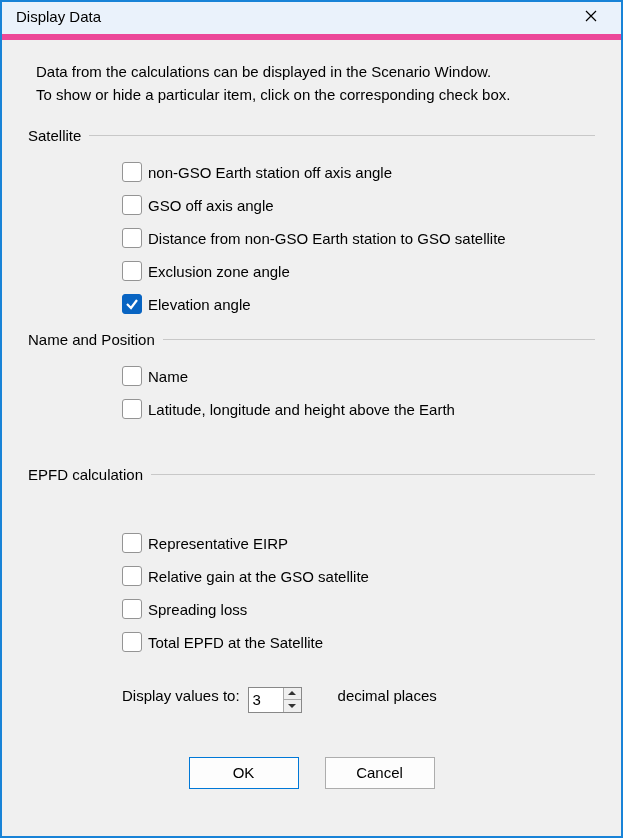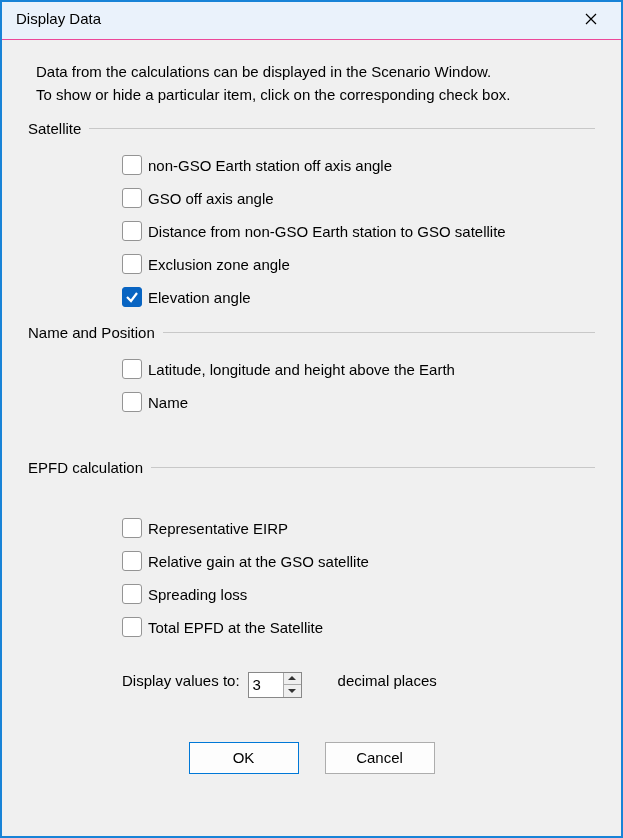--- a/index.html
+++ b/index.html
@@ -24,21 +24,21 @@
       display: flex;
       flex-direction: column;
     }
     .titlebar {
       height: 38px;
       background: #eaf2fb;
       display: flex;
       align-items: center;
       justify-content: space-between;
       padding: 0 8px 4px 14px;
-      border-bottom: 1px solid #ec4899;
+      border-bottom: 6px solid #ec4899;
     }
     .titlebar-title {
       font-size: 15px;
       color: #000;
     }
     .titlebar-close {
       width: 44px;
       height: 30px;
       display: flex;
       align-items: center;
@@ -56,21 +56,21 @@
       flex-direction: column;
       position: relative;
     }
     .intro-line {
       font-size: 15px;
       color: #000;
       line-height: 1.55;
       margin-left: 8px;
     }
     .intro-block {
-      margin-bottom: 13px;
+      margin-bottom: 20px;
     }
     .group-header {
       display: flex;
       align-items: center;
       margin-bottom: 12px;
       margin-top: 0;
     }
     .group-header-label {
       font-size: 15px;
       color: #000;
@@ -247,35 +247,35 @@
       </div>
     </div>
 
     <div class="group-header">
       <div class="group-header-label">Name and Position</div>
       <div class="group-header-line"></div>
     </div>
     <div class="checkbox-list">
       <div class="checkbox-row">
         <div class="checkbox-box"></div>
+        <div class="checkbox-label">Name</div>
+      </div>
+      <div class="checkbox-row">
+        <div class="checkbox-box"></div>
         <div class="checkbox-label">Latitude, longitude and height above the Earth</div>
-      </div>
-      <div class="checkbox-row">
-        <div class="checkbox-box"></div>
-        <div class="checkbox-label">Name</div>
       </div>
     </div>
 
     <div class="section-gap"></div>
 
     <div class="group-header">
       <div class="group-header-label">EPFD calculation</div>
       <div class="group-header-line"></div>
     </div>
-    <div class="checkbox-list" style="margin-top:24px">
+    <div class="checkbox-list" style="margin-top:32px">
       <div class="checkbox-row">
         <div class="checkbox-box"></div>
         <div class="checkbox-label">Representative EIRP</div>
       </div>
       <div class="checkbox-row">
         <div class="checkbox-box"></div>
         <div class="checkbox-label">Relative gain at the GSO satellite</div>
       </div>
       <div class="checkbox-row">
         <div class="checkbox-box"></div>

